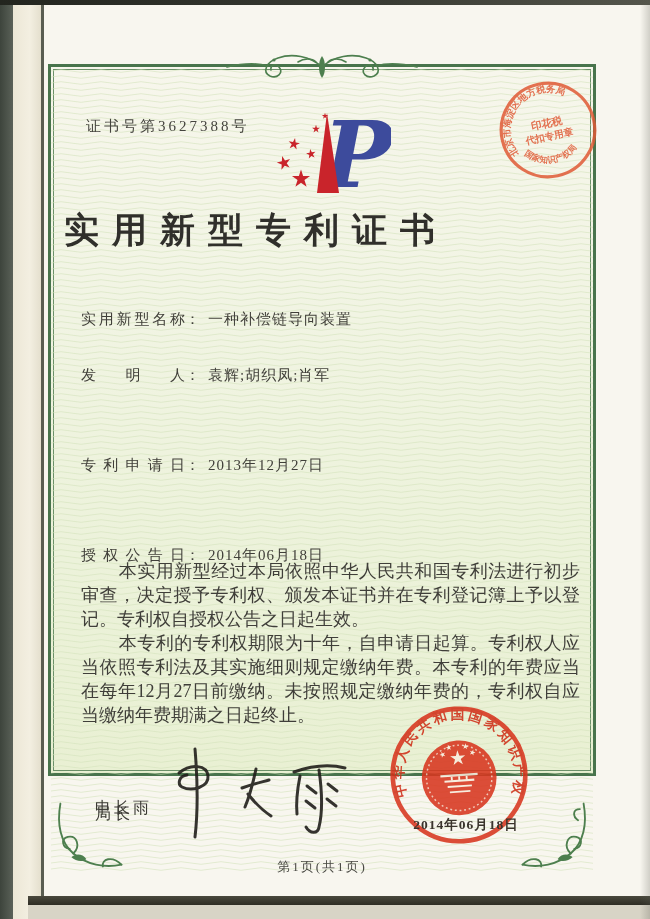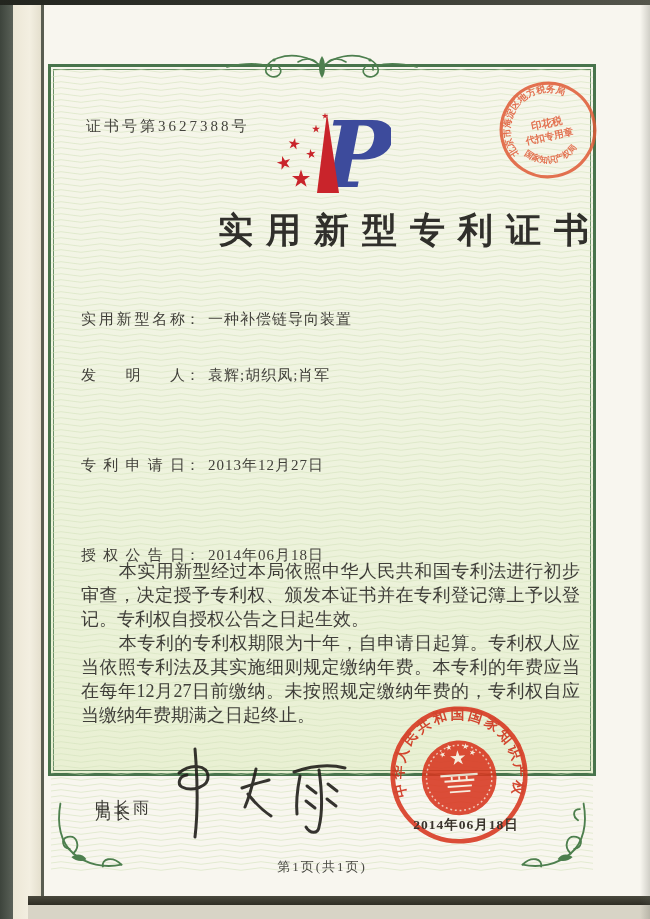--- a/index.html
+++ b/index.html
@@ -14,22 +14,22 @@
   .bottom-edge{left:28px;top:896px;width:622px;height:9px;background:linear-gradient(180deg,#4a493d,#2e2d24);}
   .below-edge{left:28px;top:905px;width:622px;height:14px;background:#d8d4c6;}
   .right-shadow{left:640px;top:0;width:10px;height:919px;background:linear-gradient(90deg,rgba(0,0,0,0),rgba(90,90,80,.25));}
   
   .certificate{left:48px;top:64px;width:548px;height:712px;border:3px solid #48744c;box-sizing:border-box;
                background:linear-gradient(180deg,#f7f6ec 0%,#f1f4e3 35%,#ecf2da 70%,#e9f0d3 100%);}
   .inner-line{left:2px;top:2px;right:2px;bottom:2px;border:1px solid #6b9068;pointer-events:none;}
   .waves-svg{left:0;top:0;z-index:0;opacity:.6;}
   .cert-content{z-index:2;}
   .cert-number{left:35px;top:50px;font-size:15px;letter-spacing:3px;color:#45443e;}
-  .title{left:0;top:140px;width:100%;text-align:right;font-size:35px;font-weight:700;
-         letter-spacing:13px;text-indent:13px;color:#302f2b;margin-left:9px;}
+  .title{left:0;top:140px;width:100%;text-align:left;font-size:35px;font-weight:700;
+         letter-spacing:13px;text-indent:13px;color:#302f2b;}
   .field-row{left:30px;width:500px;font-size:15px;color:#403f39;white-space:nowrap;margin-top:15px;}
   .flabel{display:inline-block;width:104px;text-align:justify;text-align-last:justify;}
   .fcolon{display:inline-block;margin-right:8px;}
   .fvalue{letter-spacing:1px;}
   .body-text{left:30px;top:492px;width:499px;font-size:18px;line-height:24px;
              text-align:justify;color:#3f3e39;}
   .body-text p{margin:0;text-indent:2.1em;}
   .issuer{left:44px;font-size:16px;letter-spacing:3px;color:#3a3933;}
   .seal-date{left:350px;top:749px;width:130px;text-align:center;font-size:13.5px;
              letter-spacing:1px;color:#3a342c;z-index:6;font-weight:600;}

